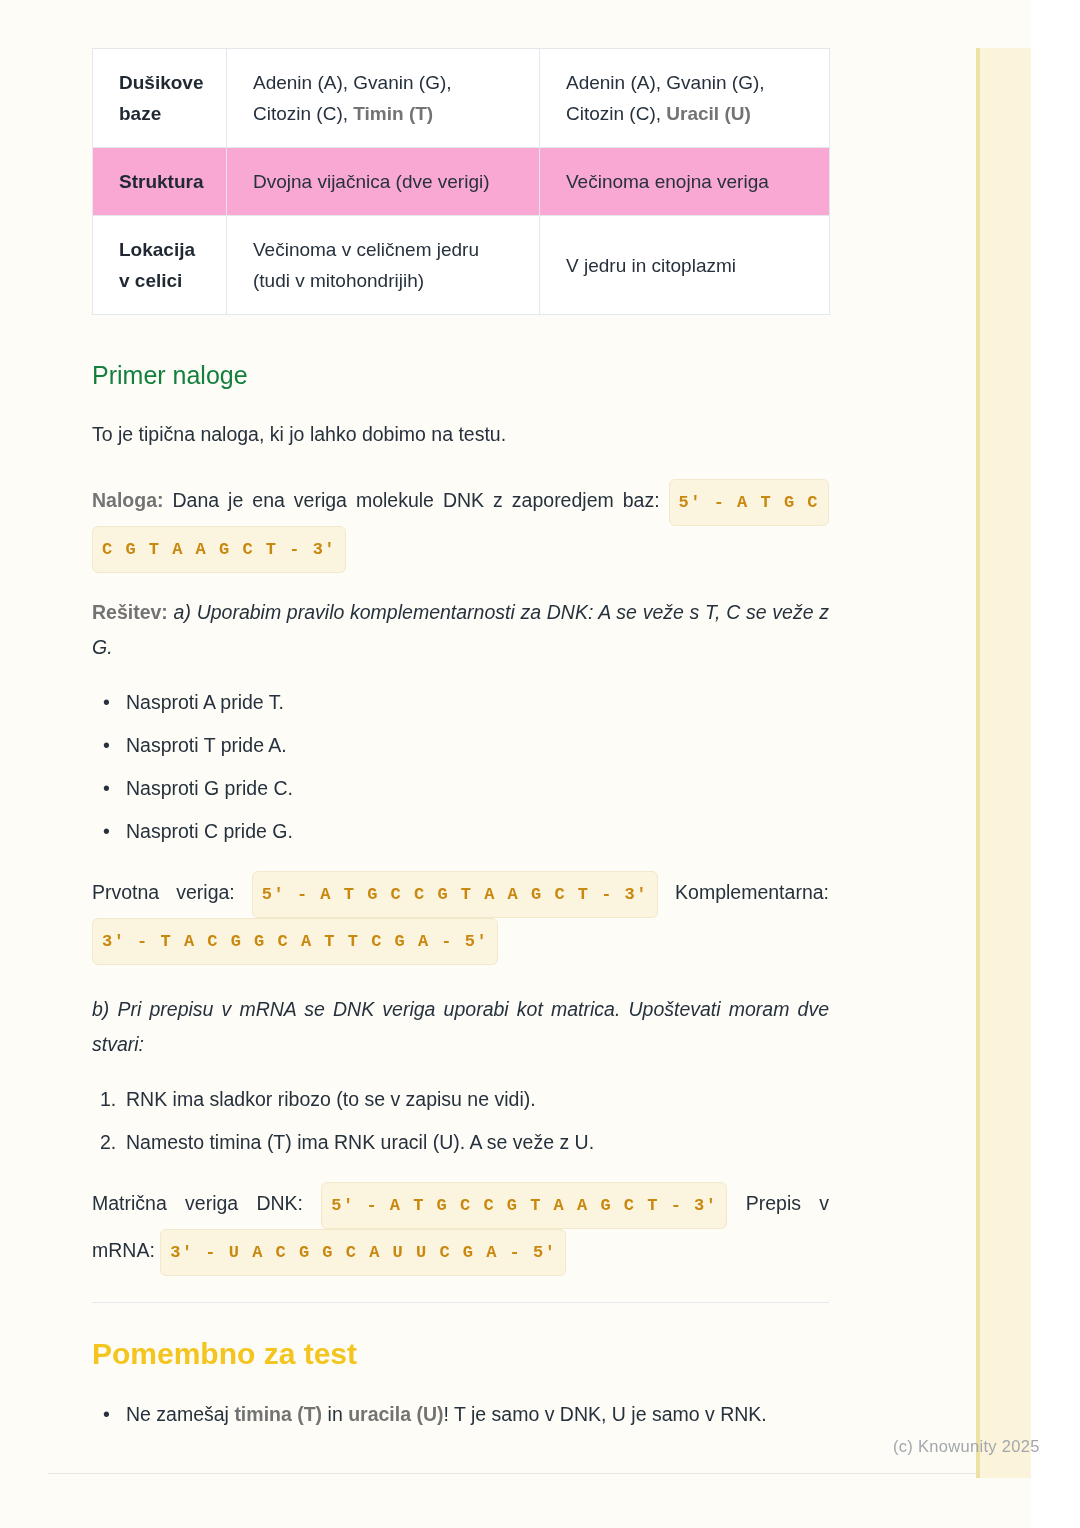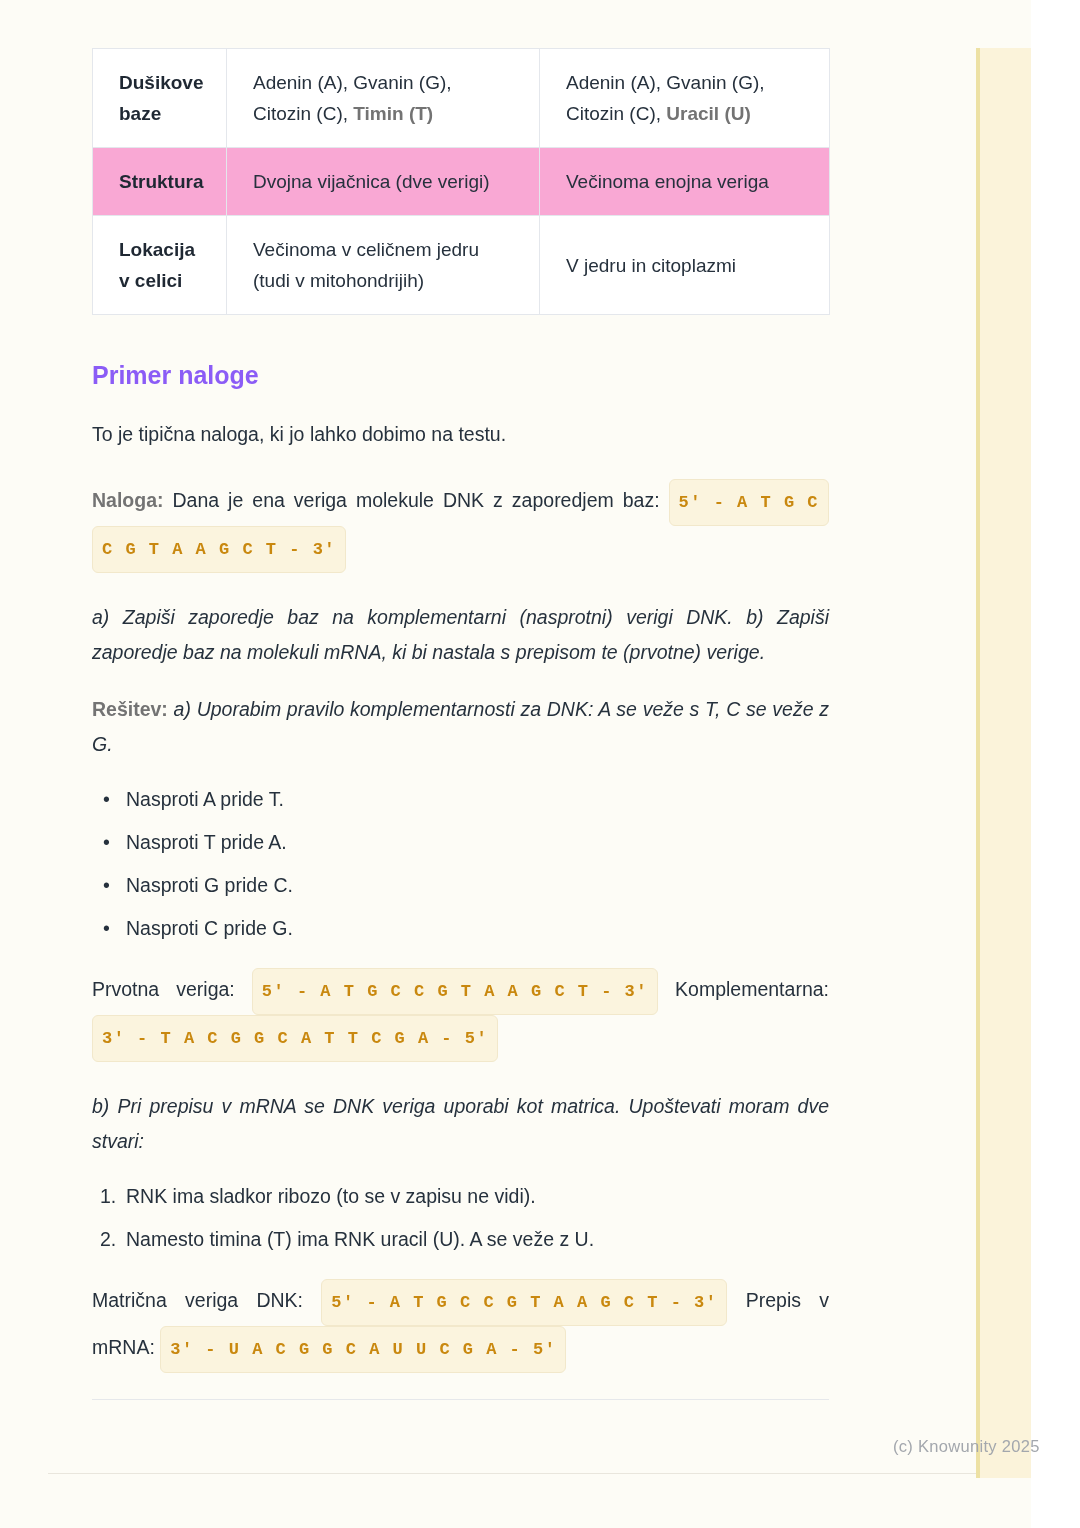--- a/index.html
+++ b/index.html
@@ -24,21 +24,21 @@
   }
   .content { position:absolute; left:92px; top:0; width:737px; font-size:19.5px; line-height:35px; }
 
   
   table.cmp { border-collapse:collapse; width:737px; margin-top:48px; font-size:19px; line-height:31px; table-layout:fixed; }
   table.cmp td { border:1px solid #E4E7EC; background:#FFFFFF; padding:18px 26px; vertical-align:middle; }
   table.cmp tr.alt td { background:#f9a8d4; }
   td.row-label { font-weight:bold; padding:18px 20px; color:#1F2833; }
 
   
-  h3.gold { color:#8b5cf6; font-size:25px; line-height:30px; font-weight:bold; margin:45px 0 0 0; }
+  h3.gold { color:#15803d; font-size:25px; line-height:30px; font-weight:normal; margin:45px 0 0 0; }
   h2.gold { color:#F4C41F; font-size:30px; line-height:36px; font-weight:bold; margin:33px 0 0 0; }
 
   
   p { margin:27px 0 0 0; text-align:justify; }
   p.tight { margin-top:22px; }
   .b { font-weight:bold; color:#737373; }
   .i { font-style:italic; }
 
   
   .chip {
@@ -105,21 +105,20 @@
 
   <h3 class="gold">Primer naloge</h3>
 
   <p>To je tipična naloga, ki jo lahko dobimo na testu.</p>
 
   <p>
     <span class="b">Naloga:</span><span> Dana je ena veriga molekule DNK z zaporedjem baz: </span><span class="chip">5' - A T G C</span>
     <span class="chip">C G T A A G C T - 3'</span>
   </p>
 
-  <p class="i">a) Zapiši zaporedje baz na komplementarni (nasprotni) verigi DNK. b) Zapiši zaporedje baz na molekuli mRNA, ki bi nastala s prepisom te (prvotne) verige.</p>
 
   <p class="tight">
     <span class="b">Rešitev:</span><span class="i"> a) Uporabim pravilo komplementarnosti za DNK: A se veže s T, C se veže z G.</span>
   </p>
 
   <ul class="dotlist">
     <li>Nasproti A pride T.</li>
     <li>Nasproti T pride A.</li>
     <li>Nasproti G pride C.</li>
     <li>Nasproti C pride G.</li>
@@ -137,15 +136,21 @@
     <li>Namesto timina (T) ima RNK uracil (U). A se veže z U.</li>
   </ol>
 
   <p class="tight">
     <span>Matrična veriga DNK: </span><span class="chip">5' - A T G C C G T A A G C T - 3'</span><span> Prepis v mRNA: </span>
     <span class="chip">3' - U A C G G C A U U C G A - 5'</span>
   </p>
 
   <hr class="divider">
 
+  <h2 class="gold">Pomembno za test</h2>
 
+  <ul class="dotlist final">
+    <li>
+      <span>Ne zamešaj </span><span class="b">timina (T)</span><span> in </span><span class="b">uracila (U)</span><span>! T je samo v DNK, U je samo v RNK.</span>
+    </li>
+  </ul>
 
 </div>
 
 </body></html>

